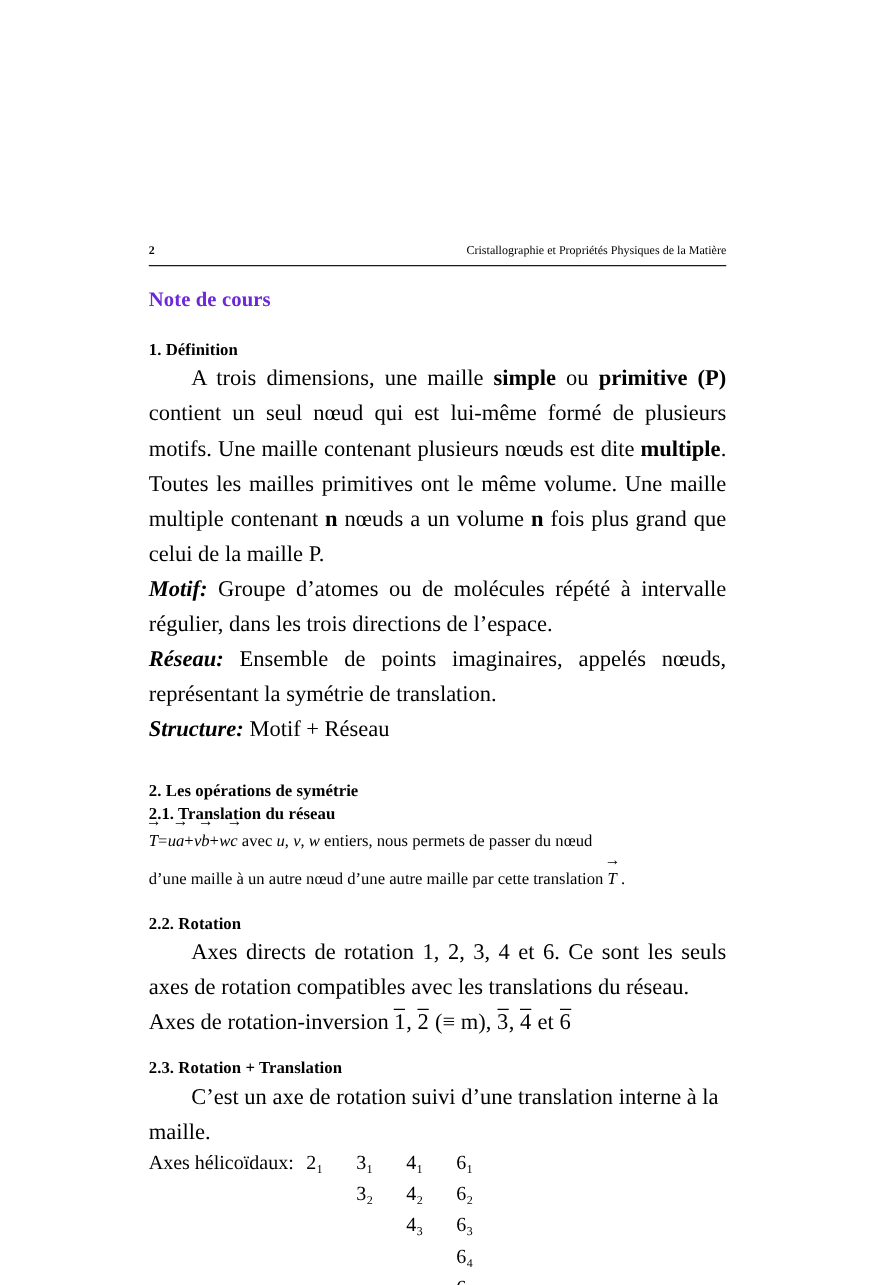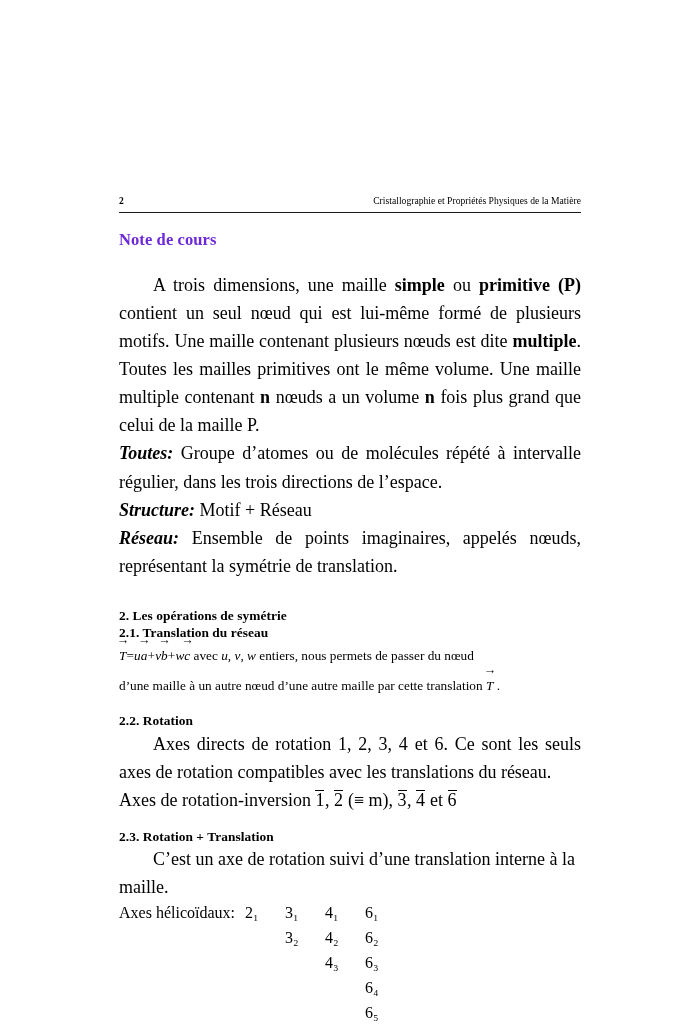--- a/index.html
+++ b/index.html
@@ -167,28 +167,29 @@
   <div class="content">
 
     <div class="page-header">
       <span class="header-pageno">2</span>
       <span class="header-title">Cristallographie et Propriétés Physiques de la Matière</span>
     </div>
 
     <div class="doc-title" id="doc-title" style="color: #6d28d9;">Note de cours</div>
 
     <div class="sp-before-h1">
+      <h2 class="section-heading">1. Définition</h2>
 
       <p class="body indent"><span>A trois dimensions, une maille </span><b class="tight">simple</b><span> ou </span><b class="tight">primitive (P)</b><span> contient un seul nœud qui est lui-même formé de plusieurs motifs. Une maille contenant plusieurs nœuds est dite </span><b class="tight">multiple</b><span>. Toutes les mailles primitives ont le même volume. Une maille multiple contenant </span><b class="tight">n</b><span> nœuds a un volume </span><b class="tight">n</b><span> fois plus grand que celui de la maille P.</span></p>
 
-      <p class="body"><span class="lead-term">Toutes:</span><span> Groupe d’atomes ou de molécules répété à intervalle régulier, dans les trois directions de l’espace.</span></p>
+      <p class="body"><span class="lead-term">Motif:</span><span> Groupe d’atomes ou de molécules répété à intervalle régulier, dans les trois directions de l’espace.</span></p>
+
+      <p class="body"><span class="lead-term">Réseau:</span><span> Ensemble de points imaginaires, appelés nœuds, représentant la symétrie de translation.</span></p>
 
       <p class="body nojust"><span class="lead-term">Structure:</span><span> Motif + Réseau</span></p>
-
-      <p class="body"><span class="lead-term">Réseau:</span><span> Ensemble de points imaginaires, appelés nœuds, représentant la symétrie de translation.</span></p>
     </div>
 
     <div class="sp-before-h2">
       <h2 class="section-heading">2. Les opérations de symétrie</h2>
 
       <h3 class="section-heading sp-tight">2.1. Translation du réseau</h3>
 
       <div class="math-block"><span class="vec narrow"><span class="arrow">→</span><span class="mi">T</span></span><span class="formula-spaced">=</span><span class="mi">u</span><span class="vec narrow"><span class="arrow">→</span><span class="mi">a</span></span><span class="formula-spaced">+</span><span class="mi">v</span><span class="vec narrow"><span class="arrow">→</span><span class="mi">b</span></span><span class="formula-spaced">+</span><span class="mi">w</span><span class="vec narrow"><span class="arrow">→</span><span class="mi">c</span></span><span> avec </span><span class="mi">u</span><span>, </span><span class="mi">v</span><span>, </span><span class="mi">w</span><span> entiers, nous permets de passer du nœud</span></div>
 
       <div class="math-block math-line2"><span>d’une maille à un autre nœud d’une autre maille par cette translation </span><span class="vec narrow"><span class="arrow">→</span><span class="mi">T</span></span><span> .</span></div>

